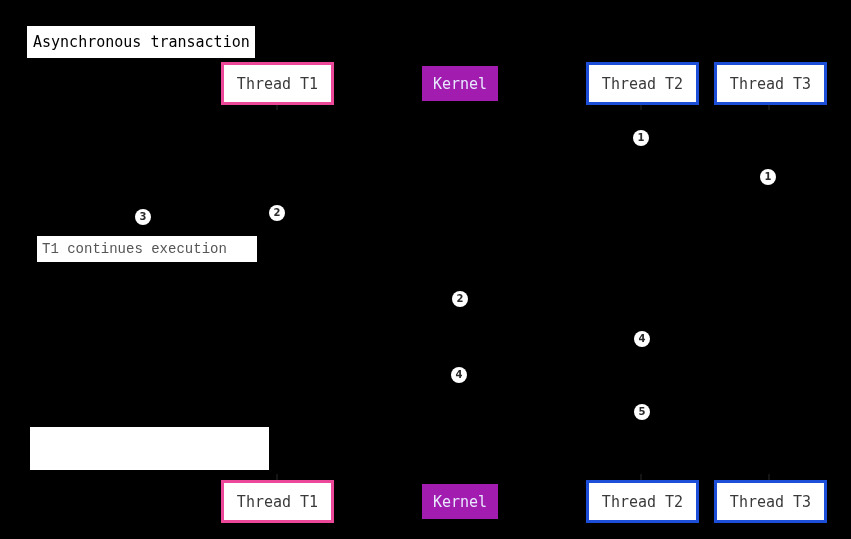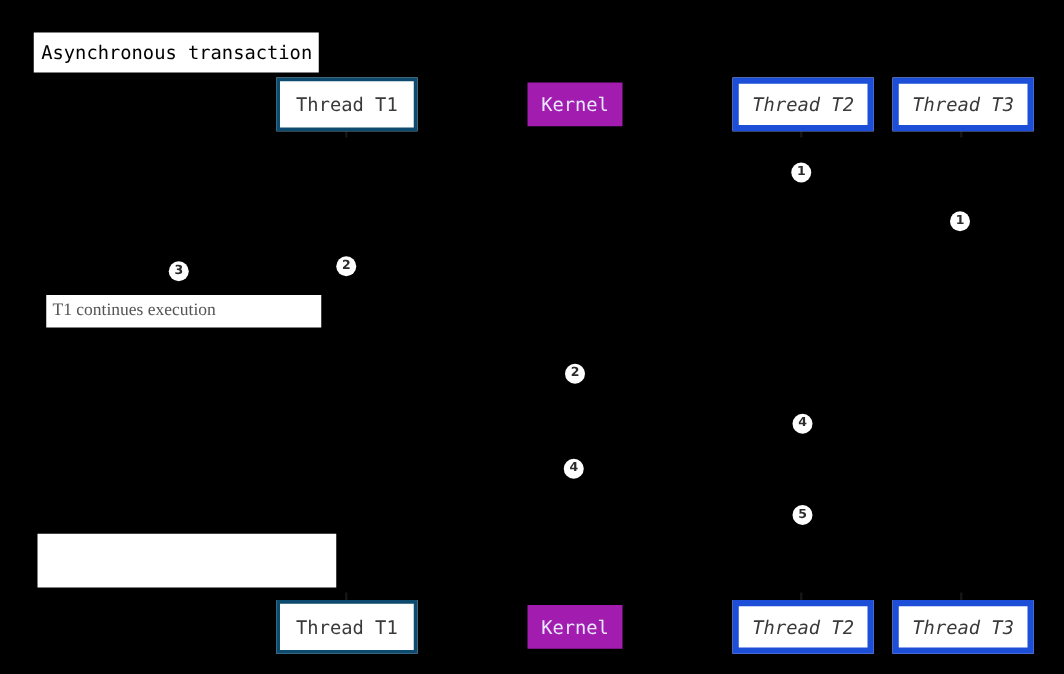--- a/index.html
+++ b/index.html
@@ -40,44 +40,43 @@
   }
 
   
   .lifeline-box {
     background: #ffffff;
     font-family: "DejaVu Sans Mono", monospace;
     font-size: 15px;
     color: #3a3a3a;
   }
   .lifeline-box.red {
-    border: 3px solid #0c4a6e;
+    border: 3px solid #ec4899;
   }
   .lifeline-box.blue {
-    border: 5px solid #1d4ed8;
-    font-style: italic;
+    border: 3px solid #1d4ed8;
   }
   .lifeline-box.solid-blue {
     background: #a21caf;
     border: none;
     color: #e8e8ff;
   }
 
   
   .lifeline-stub {
     position: absolute;
     width: 2px;
     background: #141414;
   }
 
   
   .note-box {
     background: #ffffff;
     color: #555555;
-    font-family: Liberation Serif, serif;
+    font-family: Liberation Mono, monospace;
     font-size: 14px;
     justify-content: flex-start;
     padding: 0 5px;
   }
 
   
   .blank-panel {
     background: #ffffff;
   }
 

